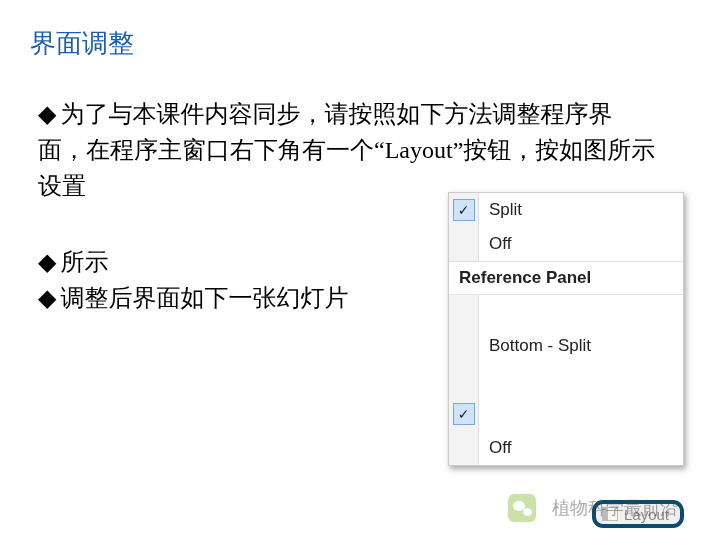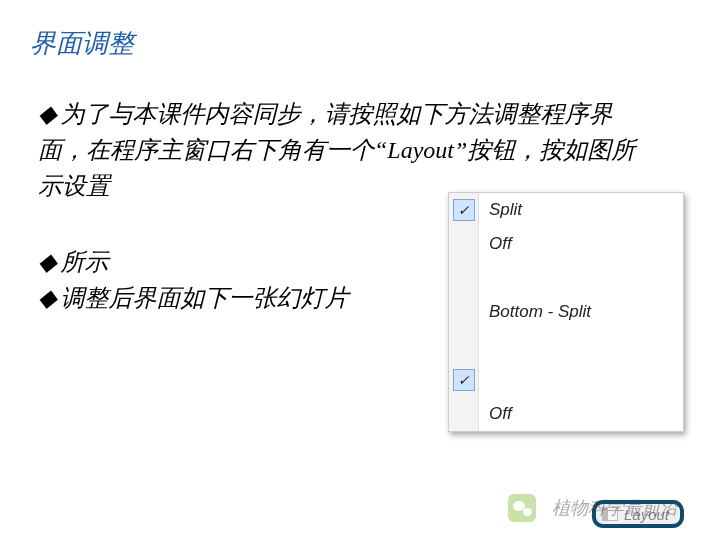--- a/index.html
+++ b/index.html
@@ -1,15 +1,15 @@
 <!DOCTYPE html>
 <html><head>
 <meta charset="utf-8">
 <style>
-  * { box-sizing: border-box; margin: 0; padding: 0; font-style: italic; }
+  * { box-sizing: border-box; margin: 0; padding: 0; }
   body {
     width: 720px;
     height: 540px;
     background: #ffffff;
     font-family: "Microsoft YaHei", "SimSun", sans-serif;
     position: relative;
     overflow: hidden;
   }
   .slide-title {
     color: #1f5faa;
@@ -168,20 +168,21 @@
     <div class="chkcol">
         <div class="chkbox">✓</div>
       </div>
     <div class="labelcol">Split</div>
   </div>
   <div class="menu-item">
     <div class="chkcol"></div>
     <div class="labelcol">Off</div>
   </div>
 
+  <div class="menu-header">Reference Panel</div>
   <div class="menu-item">
     <div class="chkcol"></div>
   </div>
   <div class="menu-item">
     <div class="chkcol"></div>
     <div class="labelcol">Bottom - Split</div>
   </div>
   <div class="menu-item">
     <div class="chkcol"></div>
   </div>

